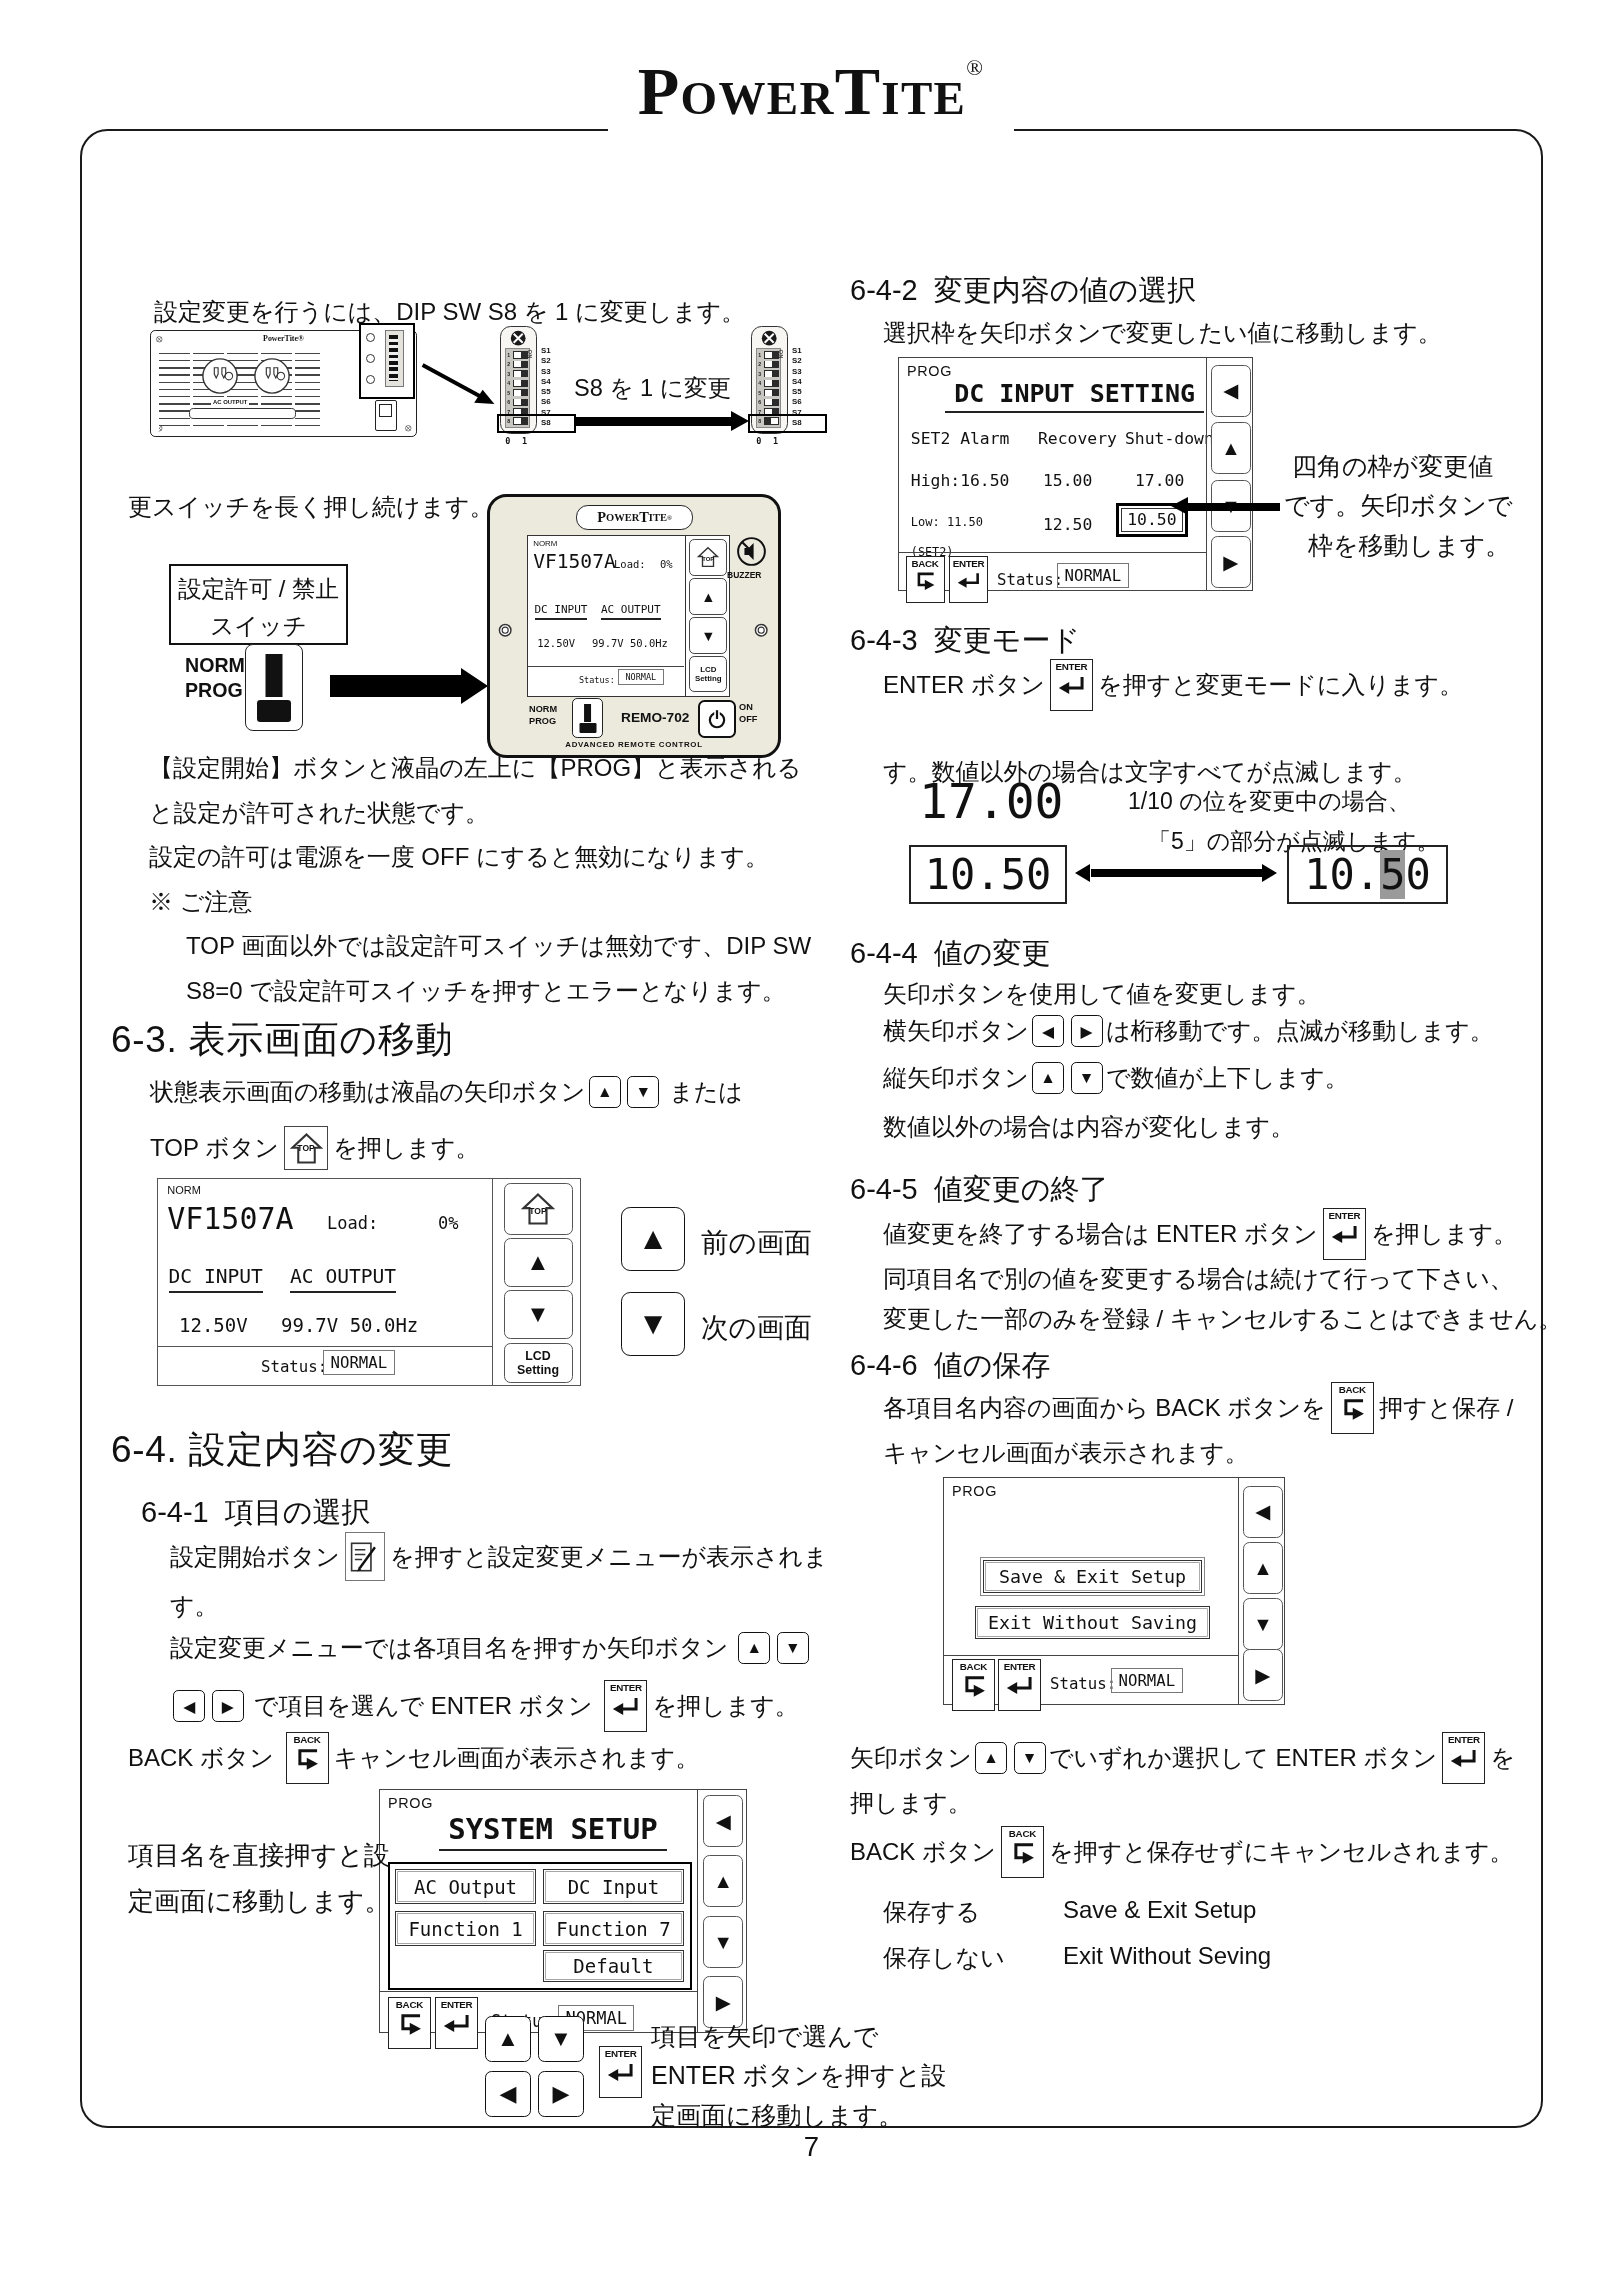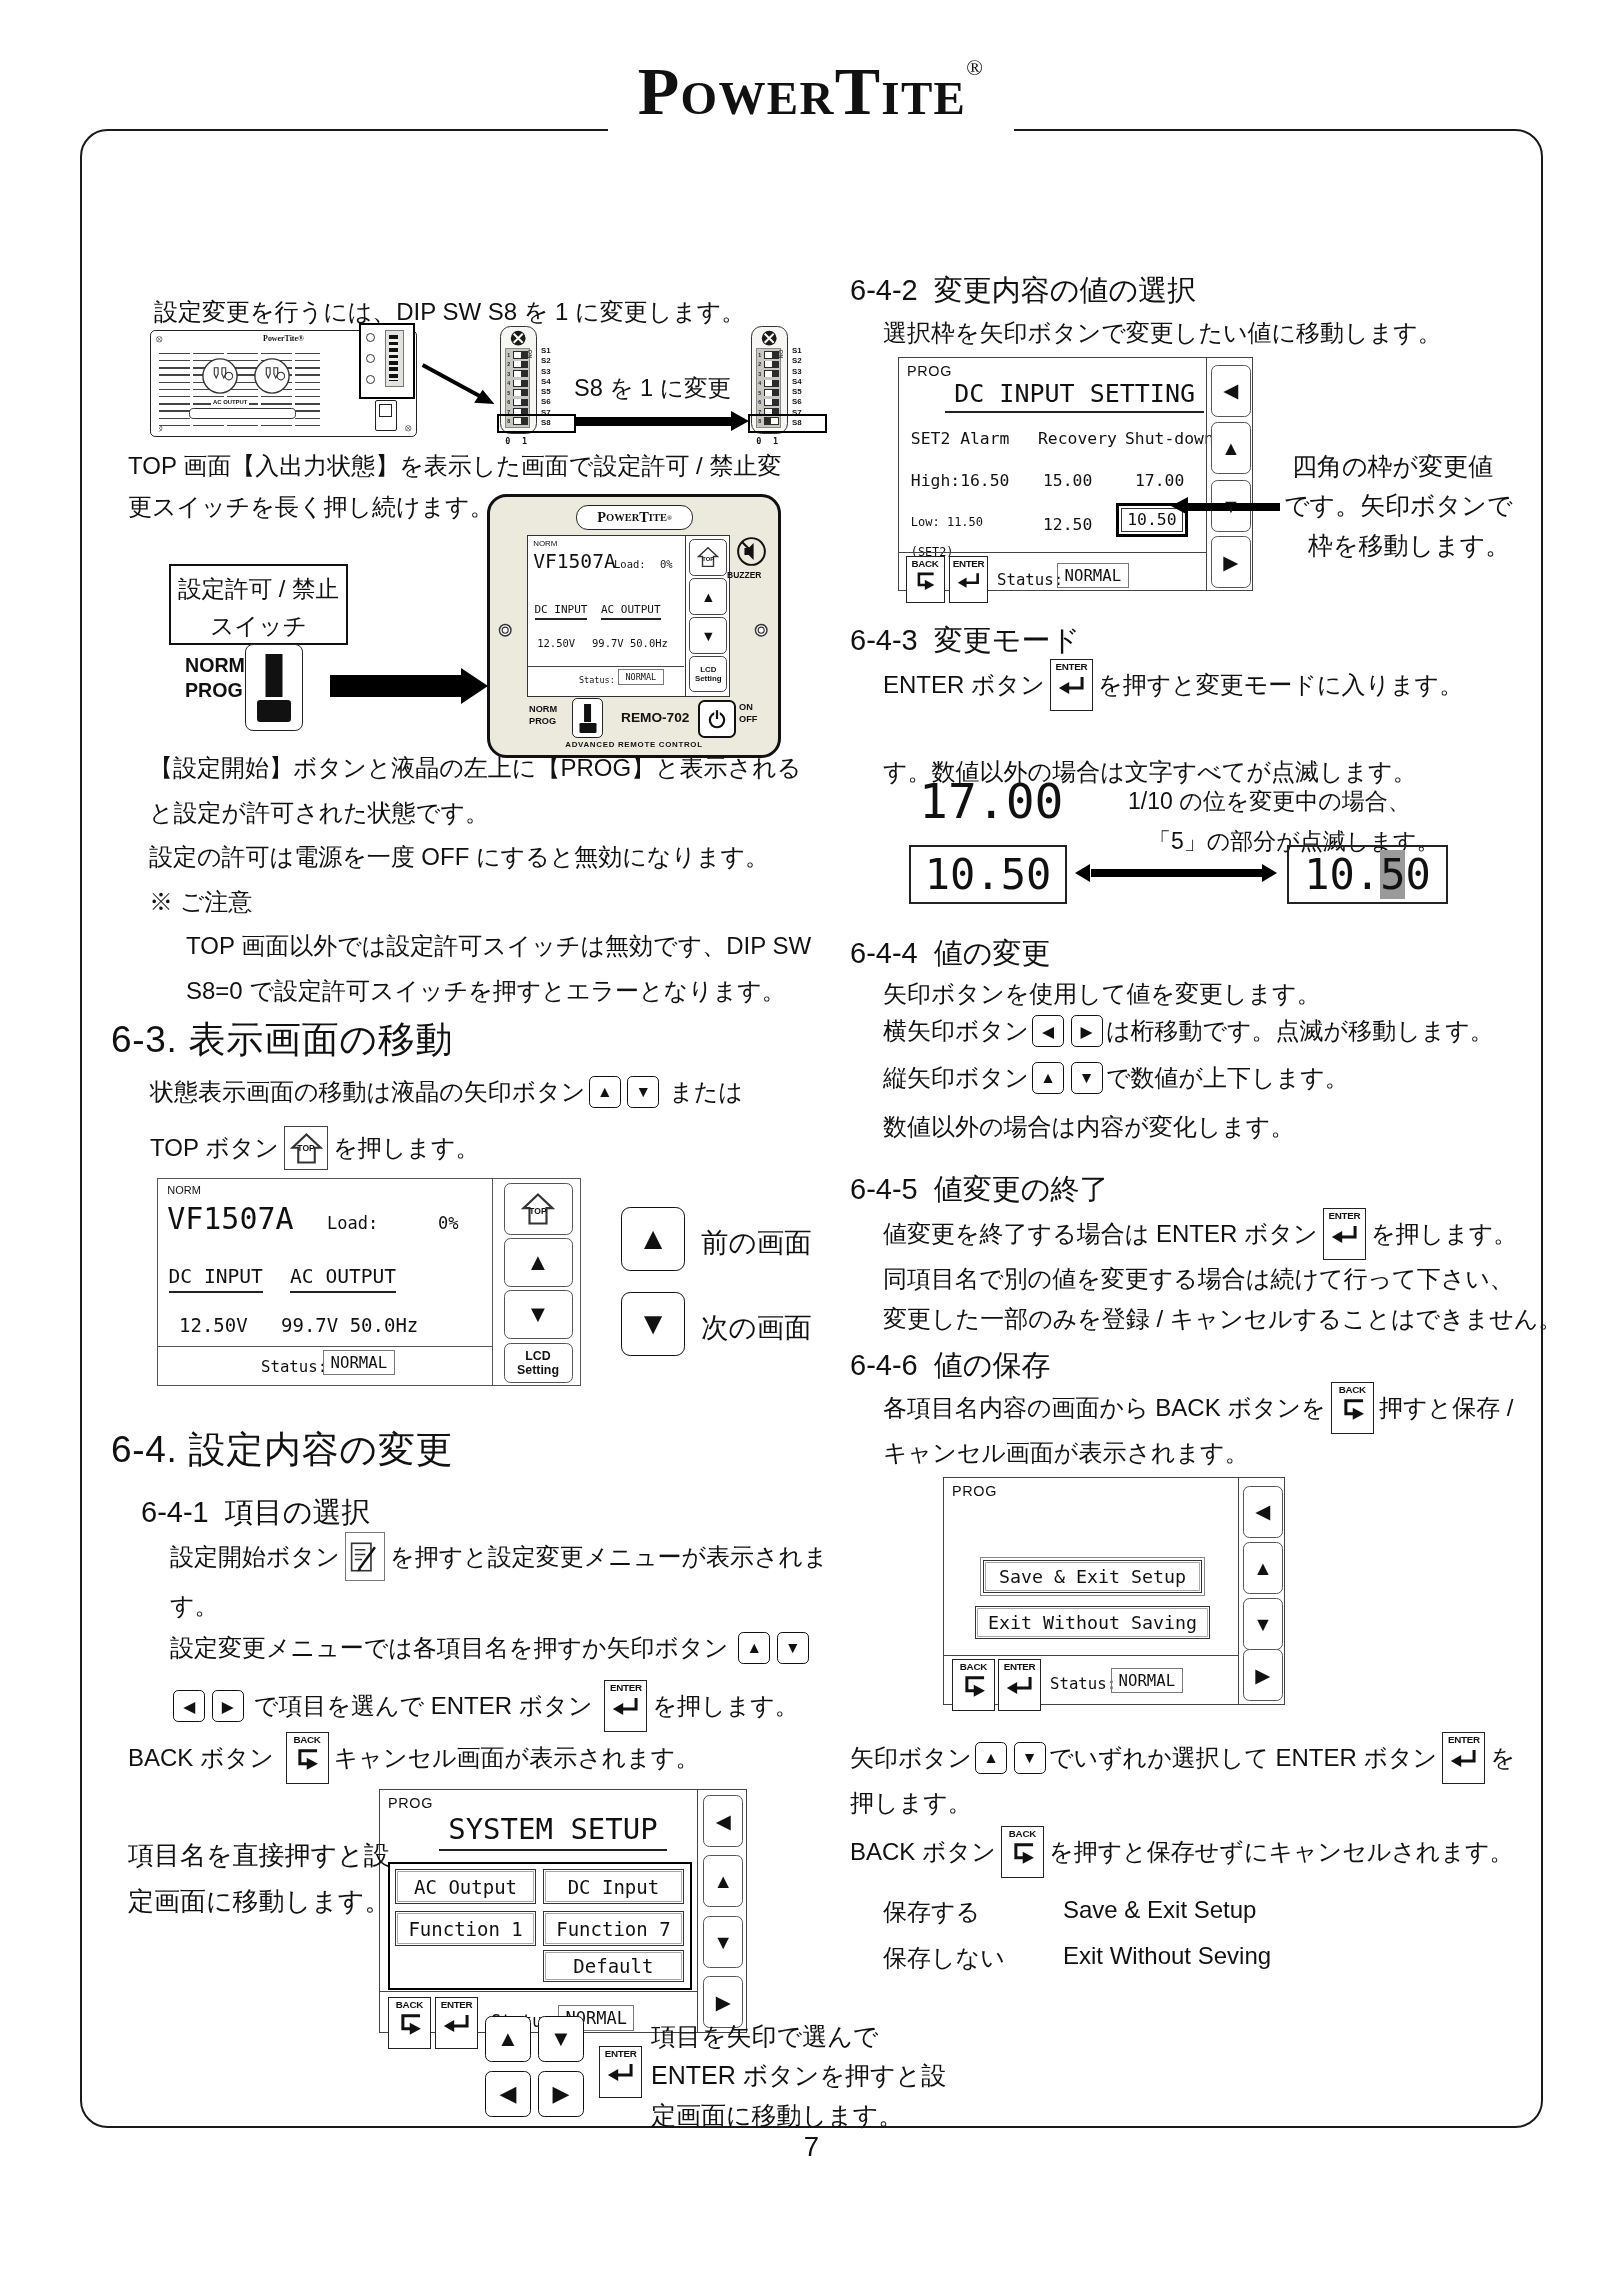--- a/index.html
+++ b/index.html
@@ -39,21 +39,21 @@
   .pendoc svg{width:29px;height:38px;}
   
   .scr{position:absolute;border:1.6px solid #444;background:#fff;}
   .scr .prog{position:absolute;left:7.9px;top:5.2px;font-size:14.4px;letter-spacing:0.7px;}
   .strip{position:absolute;top:0;bottom:0;border-left:1.6px solid #444;}
   .sb{position:absolute;width:38px;height:50px;border:1.3px solid #555;border-radius:6.5px;
       display:flex;align-items:center;justify-content:center;font-size:19.6px;background:#fff;}
   .cb{position:absolute;width:44px;height:44px;border:1.3px solid #111;border-radius:6.5px;
       display:flex;align-items:center;justify-content:center;font-size:22px;background:#fff;}
   .statusbox{border:1px solid #777;padding:2px 6.5px;}
-  .scrtitle{position:absolute;text-align:right;font-weight:400;border-bottom:2.6px solid #222;padding:0 9.2px 2.6px 9.2px;}
+  .scrtitle{position:absolute;text-align:right;font-weight:700;border-bottom:2.6px solid #222;padding:0 9.2px 2.6px 9.2px;}
   .scritem{position:absolute;border:1.3px solid #333;box-shadow:inset 0 0 0 1.3px #fff,inset 0 0 0 2px #888;
       display:flex;align-items:center;justify-content:center;background:#fff;}
   
   .abar{position:absolute;background:#000;}
   .ahead{position:absolute;width:0;height:0;border:solid transparent;}
   
   .dip{position:absolute;width:73px;height:124px;}
   .dip-body{position:absolute;left:0;top:0;width:35px;height:106px;border:1.3px solid #333;border-radius:10.5px;background:#f7f6f3;}
   .dip-screw{position:absolute;left:9.2px;top:2.6px;width:16.4px;height:16.4px;}
   .dip-panel{position:absolute;left:3.9px;top:21px;width:25.5px;height:80px;background:#c9c7c2;border:0.7px solid #888;
@@ -351,21 +351,20 @@
         <span>S4</span>
       <span>S5</span>
         <span>S6</span>
       <span>S7</span>
         <span>S8</span>
     </div>
     <div class="dip-hl"></div>
     <span class="dip-01 mono">0 1</span>
   </div>
 
-  <div class="tx" style="left:128px;top:450px">TOP 画面【入出力状態】を表示した画面で設定許可 / 禁止変</div>
   <div class="tx" style="left:128px;top:491px">更スイッチを長く押し続けます。</div>
 
   <div style="position:absolute;left:169px;top:564px;width:175px;height:77px;border:2px solid #111;text-align:center">
     <div style="font-size:23.6px;margin-top:6.5px">設定許可 / 禁止</div>
     <div style="font-size:23.6px;margin-top:5.2px">スイッチ</div>
   </div>
   <div class="tx" style="left:185px;top:654px;font-size:19.6px;font-weight:700">NORM</div>
   <div class="tx" style="left:185px;top:679px;font-size:19.6px;font-weight:700">PROG</div>
   <div class="bigsw">
       <span class="st"></span>

